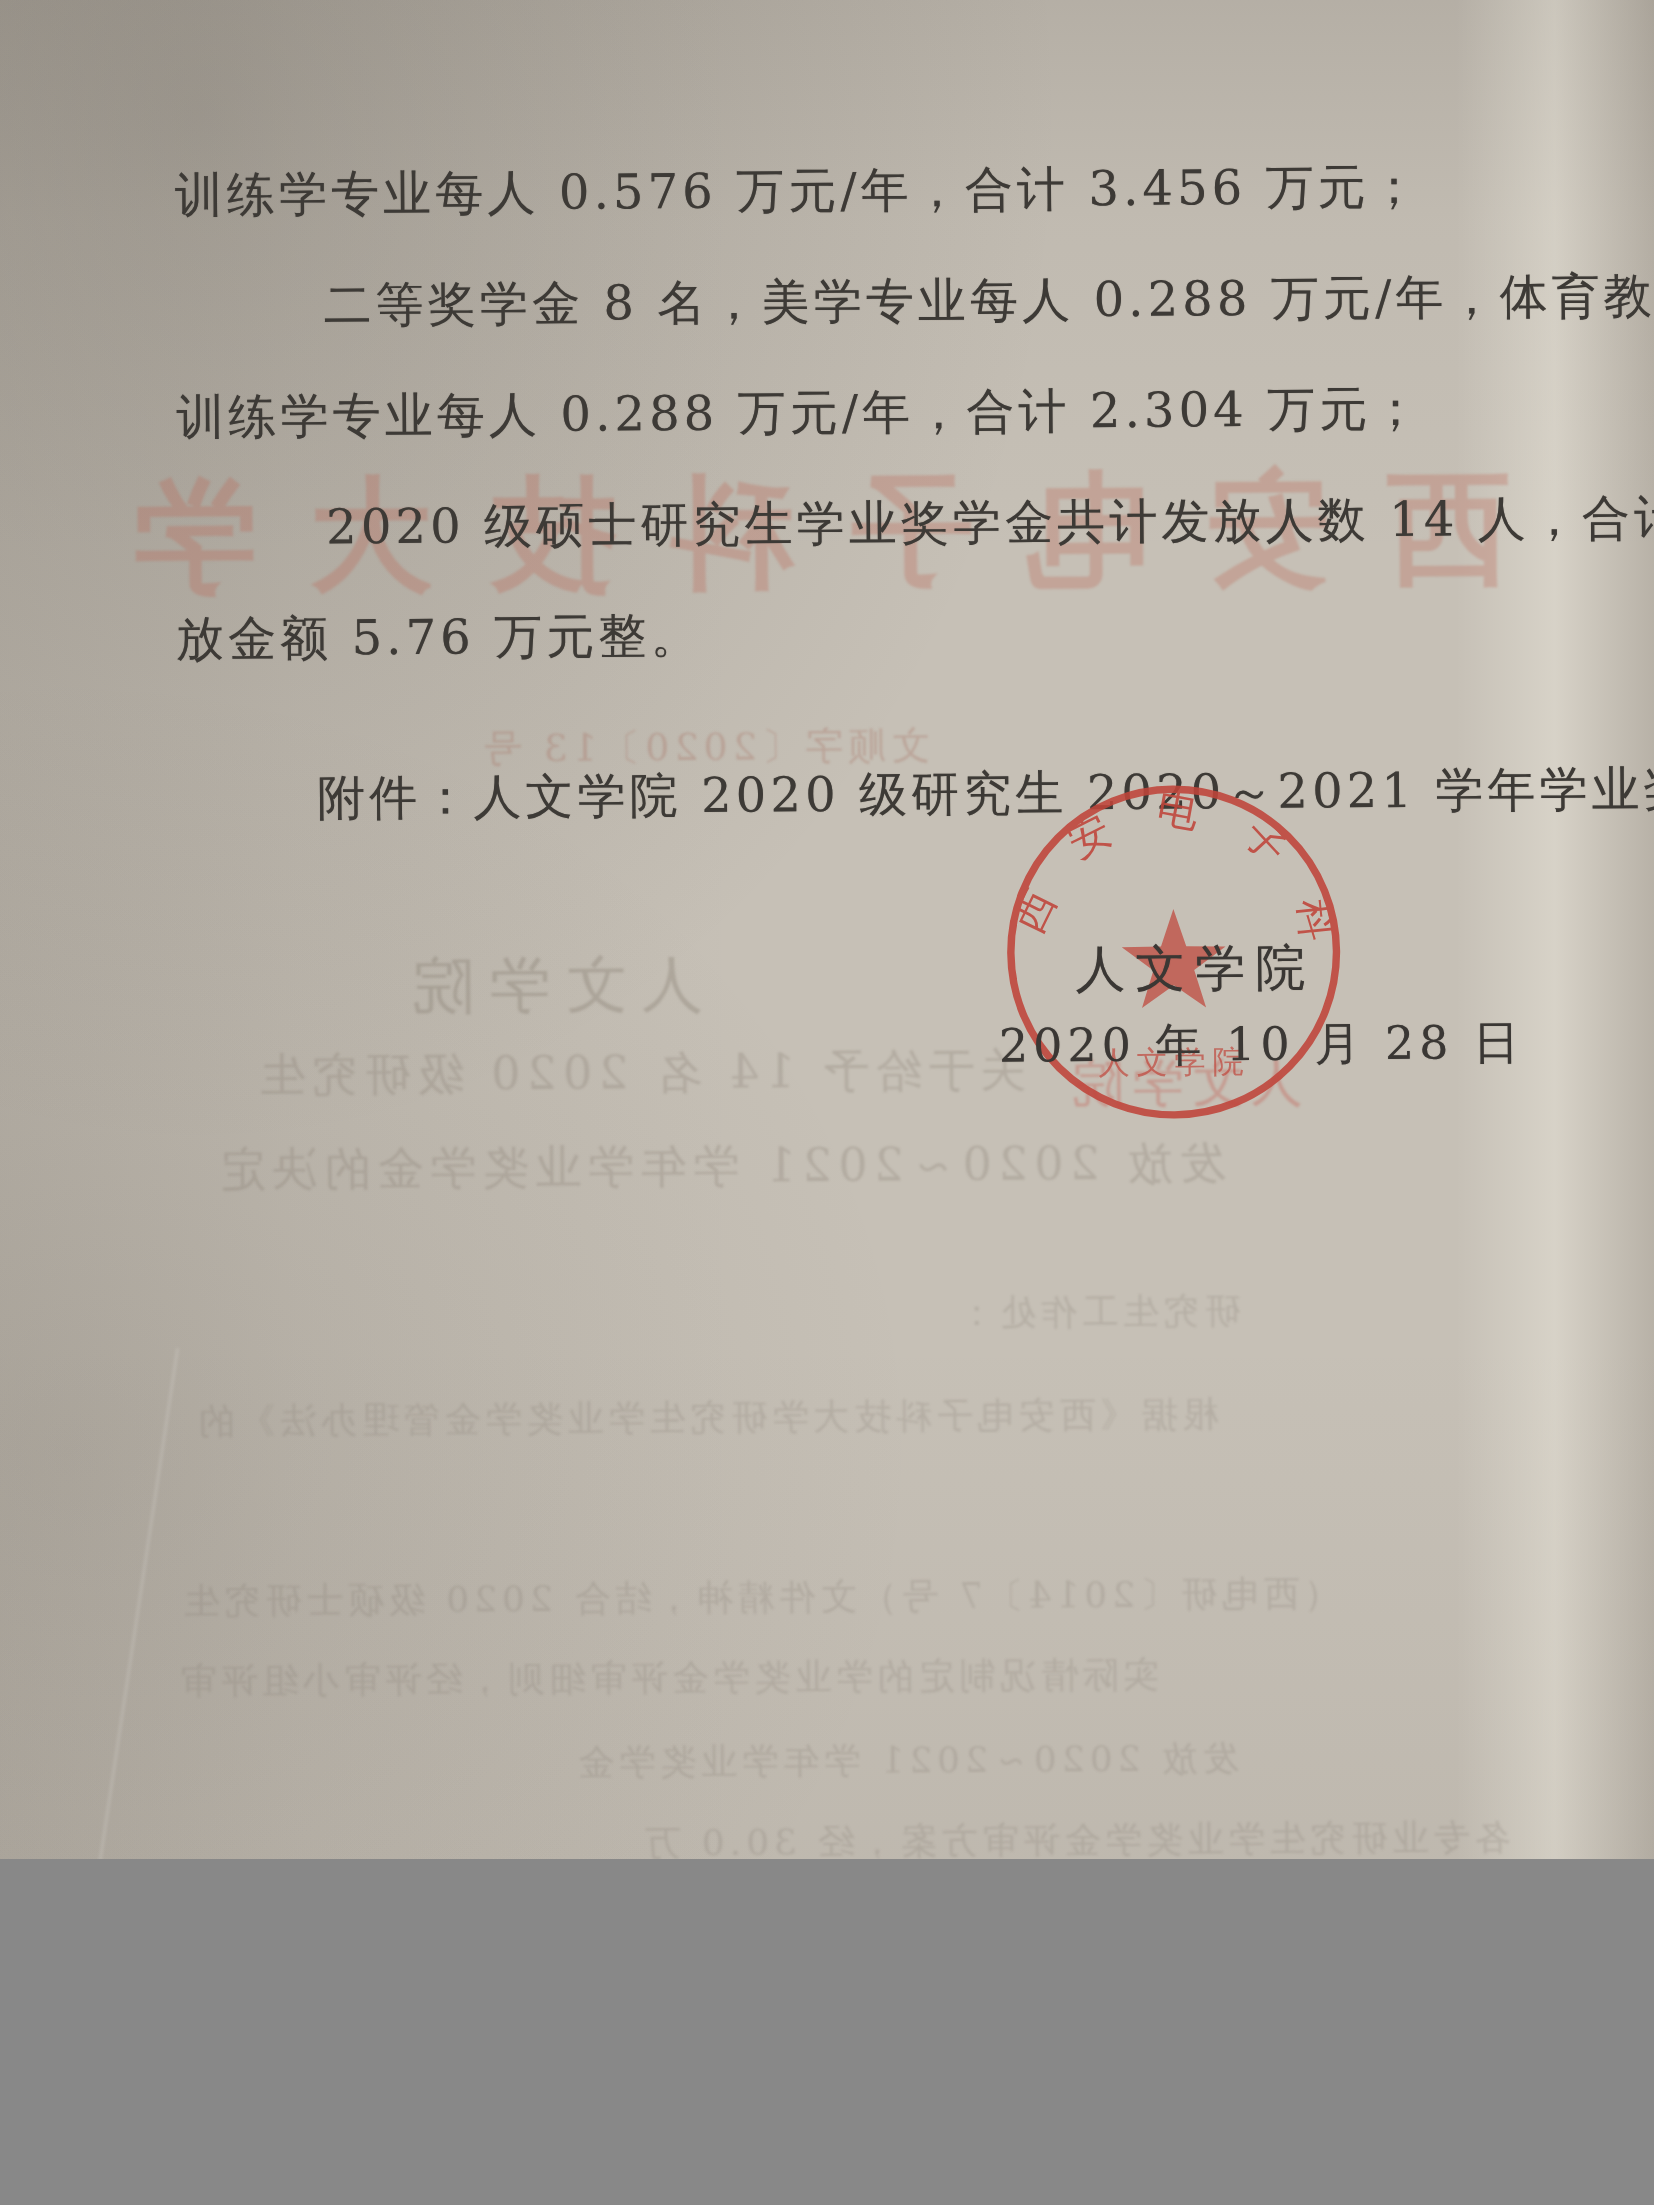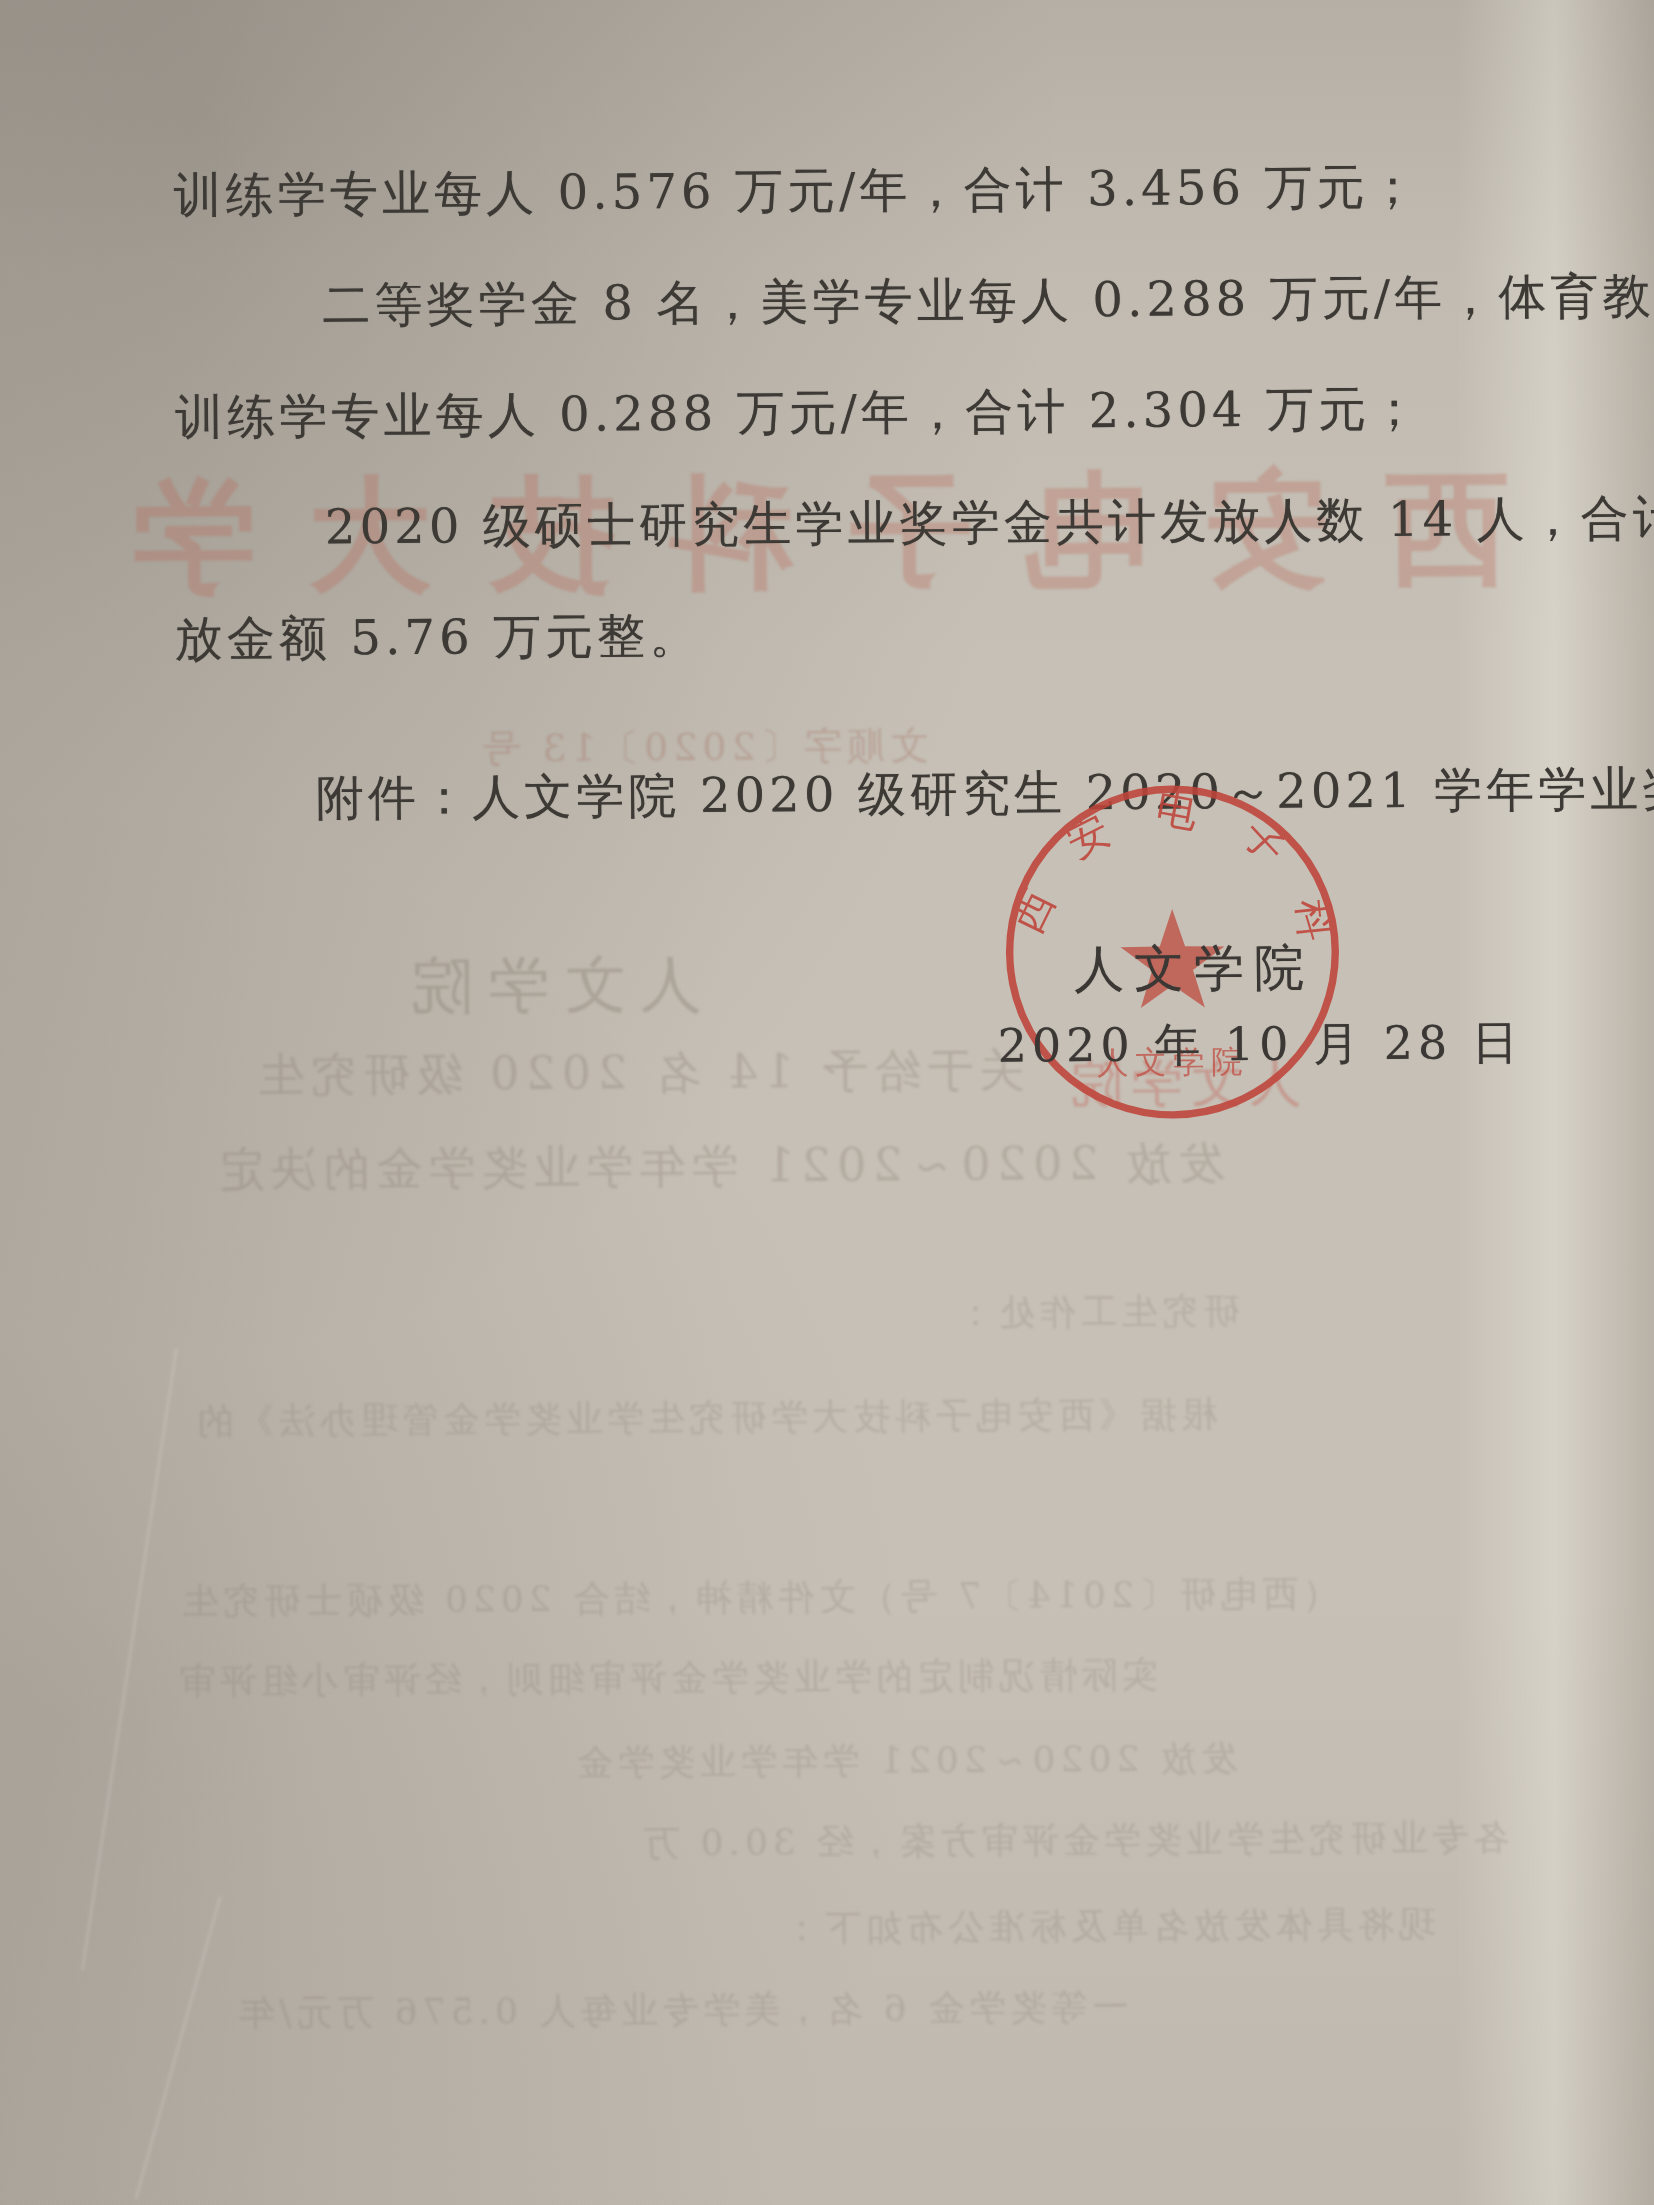--- a/index.html
+++ b/index.html
@@ -1,18 +1,18 @@
 <!DOCTYPE html>
 <html style="font-size:13.2px"><head>
 <meta charset="utf-8">
 <style>
   html,body{margin:0;padding:0;background:#888;}
   .photo{
     position:relative;
-    width:1654px;height:2205px;
+    width:1654px;height:1859px;
     overflow:hidden;
     background:
       radial-gradient(ellipse at 12% 6%, rgba(58,53,46,0.20), rgba(58,53,46,0) 42%),
       radial-gradient(ellipse at 4% 78%, rgba(70,64,56,0.12), rgba(70,64,56,0) 38%),
       linear-gradient(90deg, rgba(88,82,74,0.14) 0%, rgba(88,82,74,0.05) 18%, rgba(0,0,0,0) 45%, rgba(0,0,0,0) 88%, rgba(255,252,240,0.30) 94%, rgba(120,112,100,0.18) 100%),
       linear-gradient(180deg, rgba(92,86,78,0.16) 0%, rgba(92,86,78,0.05) 12%, rgba(0,0,0,0) 30%, rgba(0,0,0,0) 72%, rgba(92,86,78,0.07) 100%),
       #c6c0b6;
     font-family:"DejaVu Serif","Liberation Serif",serif;
   }
   .content{position:absolute;inset:0;transform:rotate(-0.4deg);}

